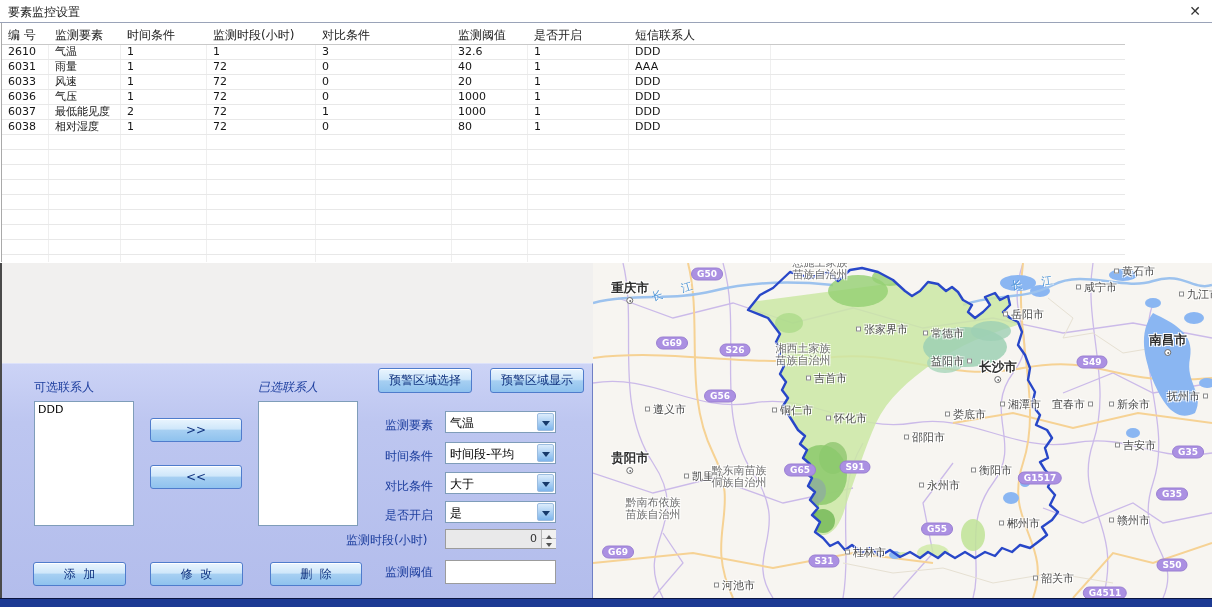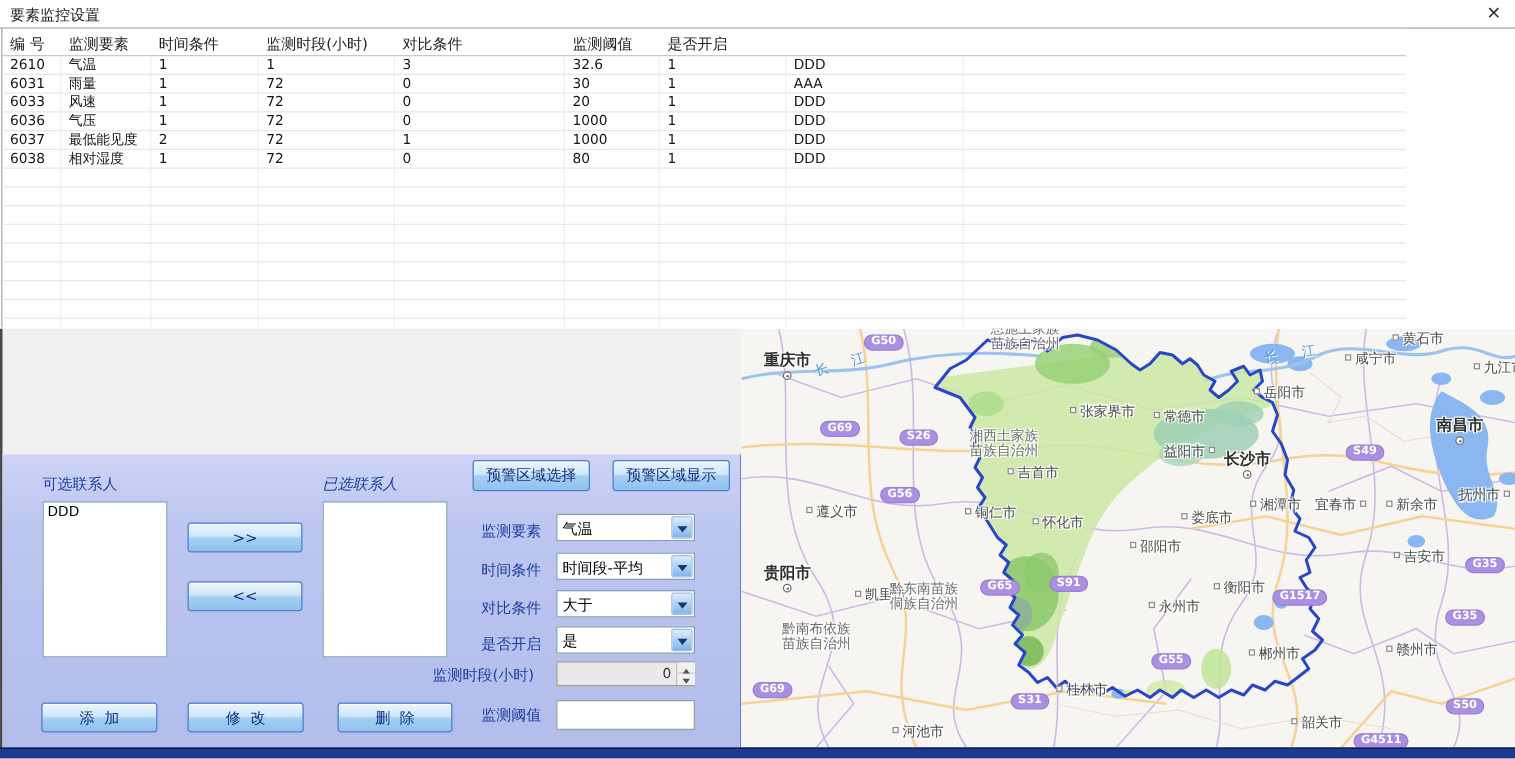--- a/index.html
+++ b/index.html
@@ -104,40 +104,41 @@
 
   <div id="grid">
       <div class="g-header">
         <div class="cell" style="width: 47px;">编 号</div>
         <div class="cell" style="width: 72px;">监测要素</div>
         <div class="cell" style="width: 86px;">时间条件</div>
         <div class="cell" style="width: 109px;">监测时段(小时)</div>
         <div class="cell" style="width: 136px;">对比条件</div>
         <div class="cell" style="width: 76px;">监测阈值</div>
         <div class="cell" style="width: 101px;">是否开启</div>
+        <div class="cell" style="width: 142px;">短信联系人</div>
         <div class="cell filler"></div>
       </div>
       <div class="g-row">
         <div class="cell" style="width: 47px;">2610</div>
         <div class="cell" style="width: 72px;">气温</div>
         <div class="cell" style="width: 86px;">1</div>
         <div class="cell" style="width: 109px;">1</div>
         <div class="cell" style="width: 136px;">3</div>
         <div class="cell" style="width: 76px;">32.6</div>
         <div class="cell" style="width: 101px;">1</div>
         <div class="cell" style="width: 142px;">DDD</div>
         <div class="cell filler"></div>
       </div>
       <div class="g-row">
         <div class="cell" style="width: 47px;">6031</div>
         <div class="cell" style="width: 72px;">雨量</div>
         <div class="cell" style="width: 86px;">1</div>
         <div class="cell" style="width: 109px;">72</div>
         <div class="cell" style="width: 136px;">0</div>
-        <div class="cell" style="width: 76px;">30</div>
+        <div class="cell" style="width: 76px;">40</div>
         <div class="cell" style="width: 101px;">1</div>
         <div class="cell" style="width: 142px;">AAA</div>
         <div class="cell filler"></div>
       </div>
       <div class="g-row">
         <div class="cell" style="width: 47px;">6033</div>
         <div class="cell" style="width: 72px;">风速</div>
         <div class="cell" style="width: 86px;">1</div>
         <div class="cell" style="width: 109px;">72</div>
         <div class="cell" style="width: 136px;">0</div>

